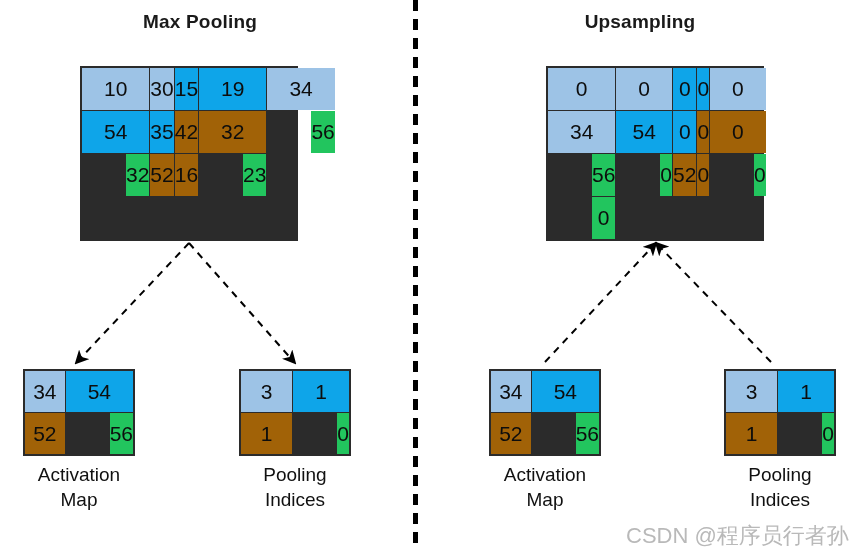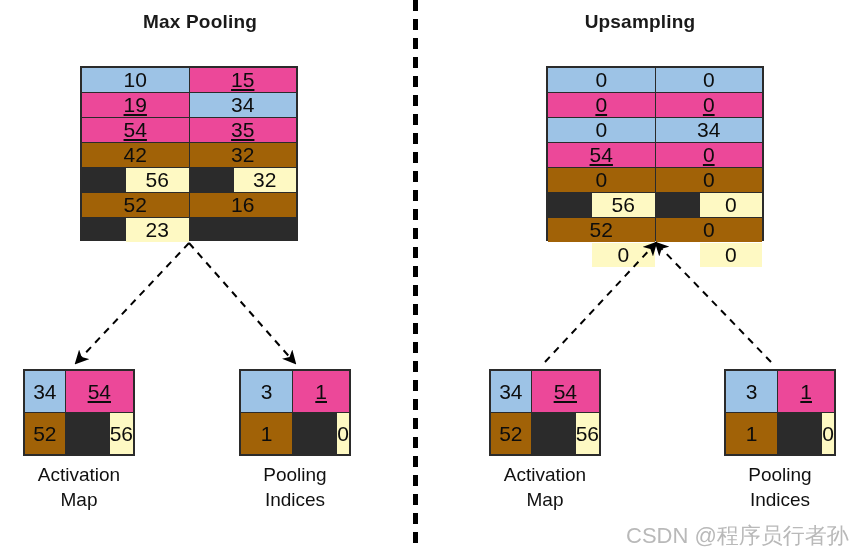--- a/index.html
+++ b/index.html
@@ -46,41 +46,41 @@
   
   .matrix {
     position: absolute;
     display: grid;
     border: 2px solid #2b2b2b;
     box-sizing: border-box;
     background: #2b2b2b;
     gap: 1px;
   }
   .matrix.big {
-    grid-template-columns: repeat(2, 1fr);
+    grid-template-columns: repeat(5, 1fr);
     grid-template-rows: repeat(4, 1fr);
   }
   .matrix.small {
     grid-template-columns: repeat(2, 1fr);
     grid-template-rows: repeat(2, 1fr);
   }
   .cell {
     display: flex;
     align-items: center;
     justify-content: center;
     font-size: 21px;
     color: #0d0d0d;
     box-sizing: border-box;
   }
   .matrix.small .cell { font-size: 21px; }
 
   .c-blue   { background: #9DC3E6; }
-  .c-green  { background: #ec4899; text-decoration: underline; }
+  .c-green  { background: #0ea5e9; }
   .c-orange { background: #a16207; }
-  .c-yellow { background: #fef9c3; margin-left: 44px; }
+  .c-yellow { background: #22c55e; margin-left: 44px; }
 
   
   #m-pool-input  { left: 80px;  top: 66px;  width: 218px; height: 175px; }
   #m-up-output   { left: 546px; top: 66px;  width: 218px; height: 175px; }
 
   #m-left-act    { left: 23px;  top: 369px; width: 112px; height: 87px; }
   #m-left-idx    { left: 239px; top: 369px; width: 112px; height: 87px; }
   #m-right-act   { left: 489px; top: 369px; width: 112px; height: 87px; }
   #m-right-idx   { left: 724px; top: 369px; width: 112px; height: 87px; }
 
@@ -122,20 +122,21 @@
 
 <div id="stage">
 
   <div class="panel-title" id="title-left">Max Pooling</div>
   <div class="panel-title" id="title-right">Upsampling</div>
 
   <div id="divider"></div>
 
   <div class="matrix big" id="m-pool-input">
       <div class="cell c-blue">10</div>
+      <div class="cell c-blue">30</div>
       <div class="cell c-green">15</div>
       <div class="cell c-green">19</div>
       <div class="cell c-blue">34</div>
       <div class="cell c-green">54</div>
       <div class="cell c-green">35</div>
       <div class="cell c-orange">42</div>
       <div class="cell c-orange">32</div>
       <div class="cell c-yellow">56</div>
       <div class="cell c-yellow">32</div>
       <div class="cell c-orange">52</div>

